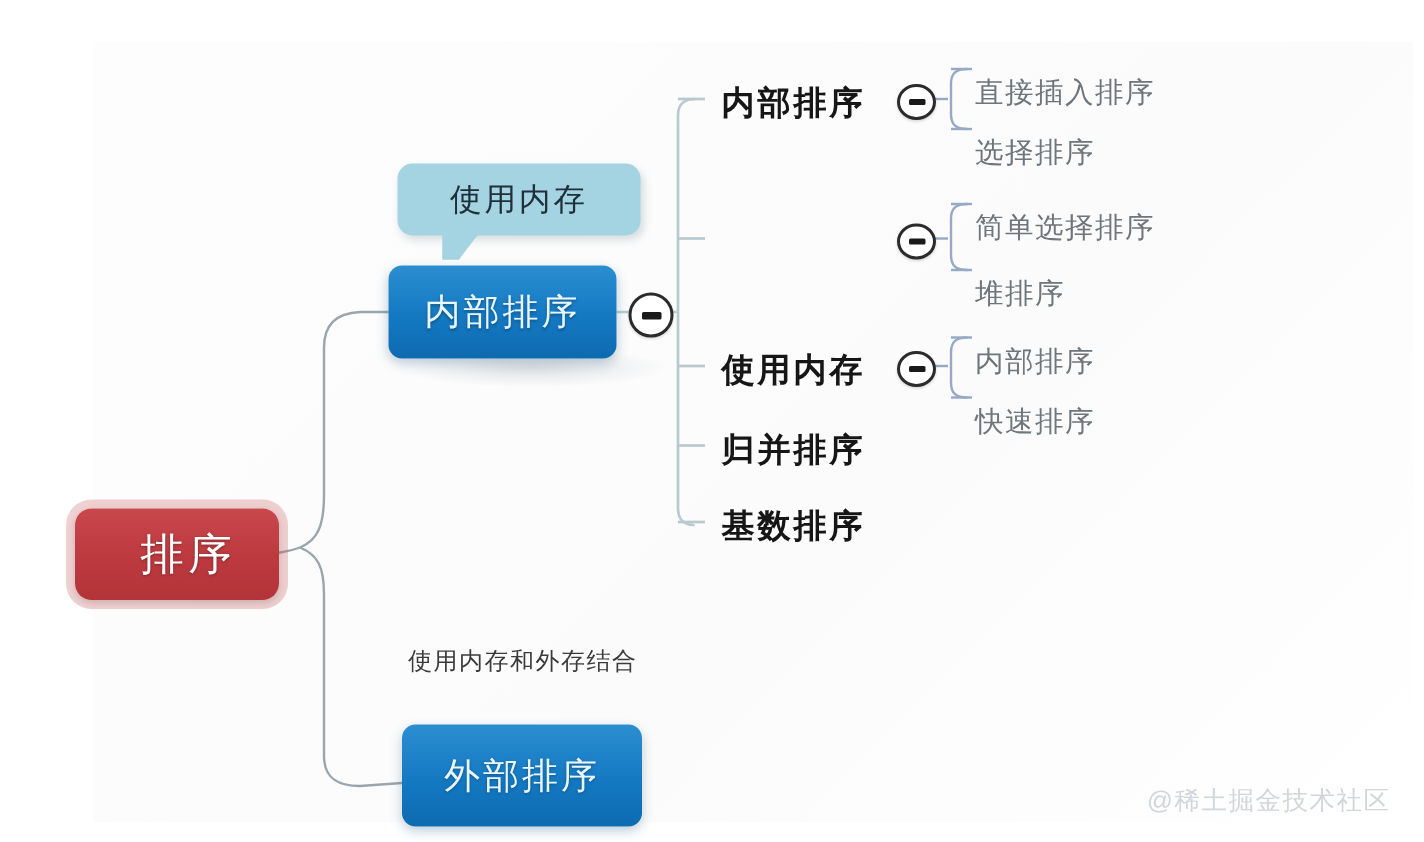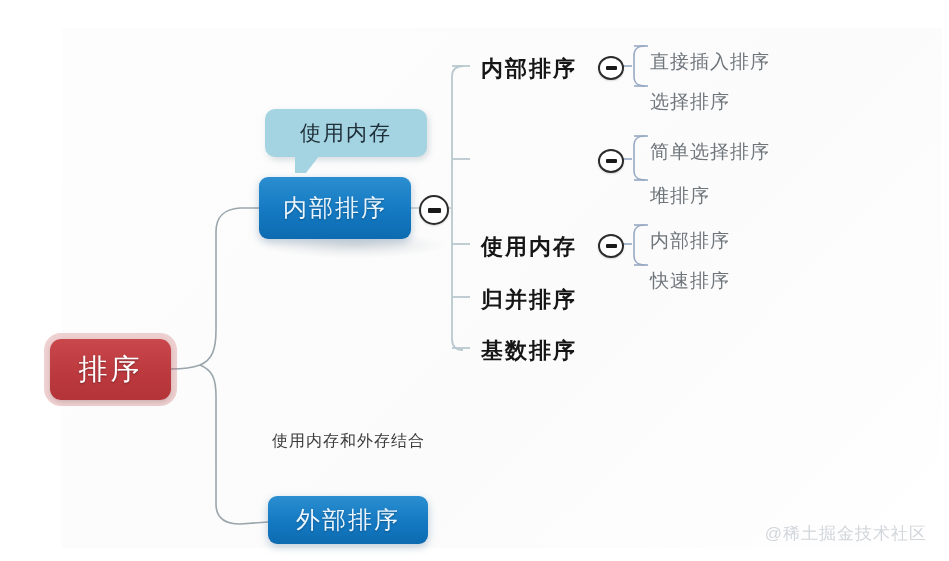--- a/index.html
+++ b/index.html
@@ -42,20 +42,21 @@
     left: 50px;
     top: 339px;
     width: 121px;
     height: 61px;
     border-radius: 11px;
     background: linear-gradient(180deg, #c9484c 0%, #bd3a3f 52%, #b33438 100%);
     box-shadow: 0 0 0 6px rgba(201,90,92,0.28), 0 2px 5px rgba(0,0,0,0.18);
     display: flex;
     align-items: center;
     justify-content: center;
+    padding-left: 15px;
   }
   .root-node .label {
     color: #ffffff;
     font-size: 29px;
     letter-spacing: 3px;
     text-shadow: 0 1px 2px rgba(0,0,0,0.35);
   }
 
   
   .blue-node {
@@ -76,22 +77,21 @@
   #node-internal {
     left: 259px;
     top: 177px;
     width: 152px;
     height: 62px;
   }
   #node-external {
     left: 268px;
     top: 483px;
     width: 160px;
-    height: 48px;
-    margin-top: 13px;
+    height: 68px;
   }
   .node-shadow {
     position: absolute;
     border-radius: 50%;
     background: radial-gradient(ellipse at center, rgba(150,160,170,0.30) 0%, rgba(150,160,170,0) 72%);
     pointer-events: none;
   }
 
   
   .callout {

